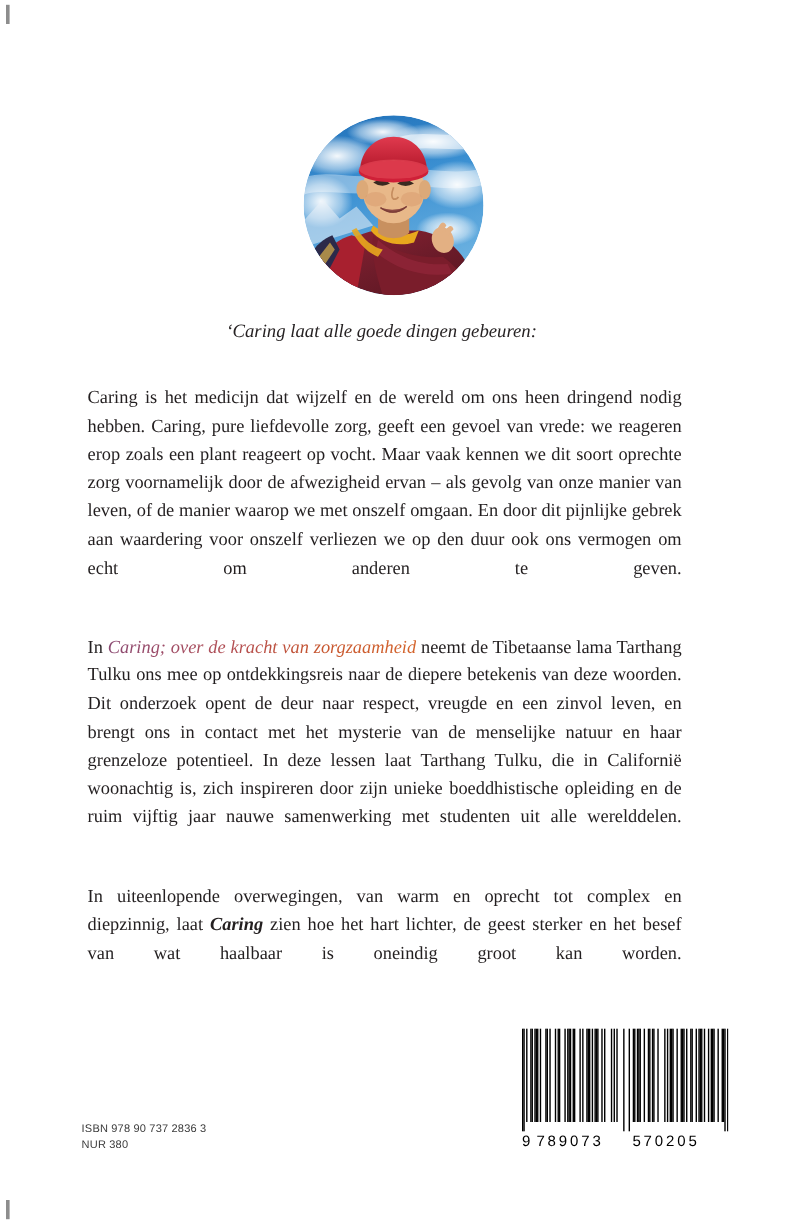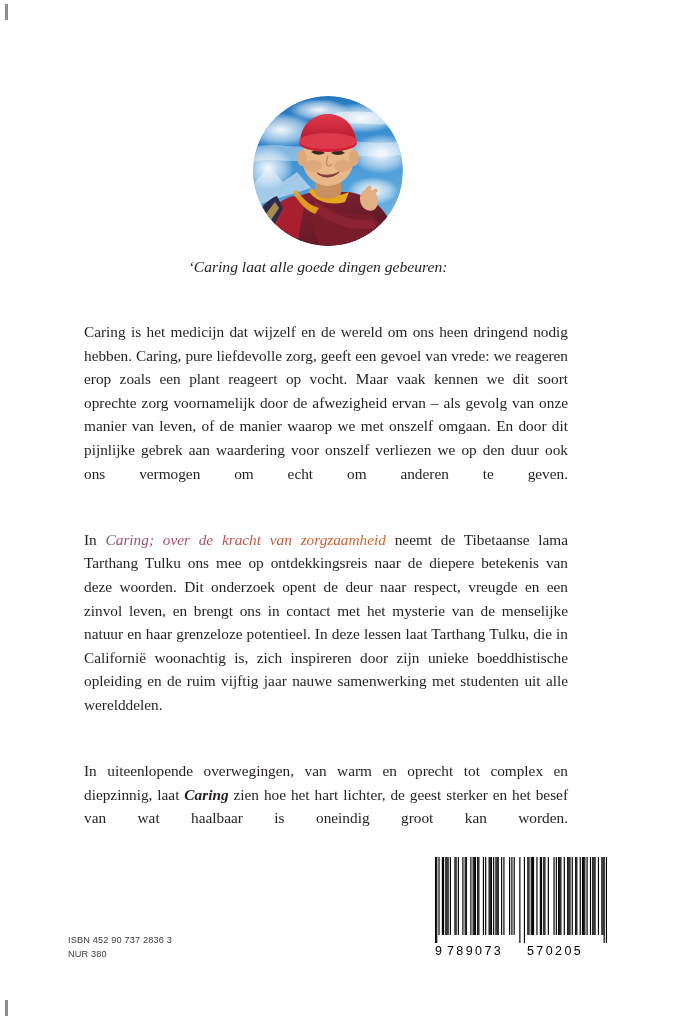--- a/index.html
+++ b/index.html
@@ -46,31 +46,31 @@
     position: absolute;
     left: 68px;
     top: 256px;
     width: 500px;
     text-align: center;
     font-style: italic;
     font-size: 15.6px;
     line-height: 22px;
     color: #262223;
   }
-  .quote-line { display: block; white-space: nowrap; }
+  .quote-line { display: block; white-space: nowrap; margin-top: 10px; }
 
   
   .body-copy {
     position: absolute;
     left: 68px;
     top: 320px;
     width: 500px;
   }
   .para {
-    margin: 0 0 19px 16px;
+    margin: 0 0 19px 5px;
     font-size: 15.3px;
     line-height: 23.6px;
     text-align: justify;
     color: #231f20;
     hyphens: none;
   }
   .para:last-child { margin-bottom: 0; }
   .para::after {
     content: "";
     display: inline-block;
@@ -237,21 +237,21 @@
   <div class="body-copy">
 
     <p class="para">Caring is het medicijn dat wijzelf en de wereld om ons heen dringend nodig hebben. Caring, pure liefdevolle zorg, geeft een gevoel van vrede: we reageren erop zoals een plant reageert op vocht. Maar vaak kennen we dit soort oprechte zorg voornamelijk door de afwezigheid ervan – als gevolg van onze manier van leven, of de manier waarop we met onszelf omgaan. En door dit pijnlijke gebrek aan waardering voor onszelf verliezen we op den duur ook ons vermogen om echt om anderen te geven.</p>
 
     <p class="para"><span>In </span><span class="title-gradient">Caring; over de kracht van zorgzaamheid</span><span> neemt de Tibetaanse lama Tarthang Tulku ons mee op ontdekkingsreis naar de diepere betekenis van deze woorden. Dit onderzoek opent de deur naar respect, vreugde en een zinvol leven, en brengt ons in contact met het mysterie van de menselijke natuur en haar grenzeloze potentieel. In deze lessen laat Tarthang Tulku, die in Californië woonachtig is, zich inspireren door zijn unieke boeddhistische opleiding en de ruim vijftig jaar nauwe samenwerking met studenten uit alle werelddelen.</span></p>
 
     <p class="para"><span>In uiteenlopende overwegingen, van warm en oprecht tot complex en diepzinnig, laat </span><span class="title-italic">Caring</span><span> zien hoe het hart lichter, de geest sterker en het besef van wat haalbaar is oneindig groot kan worden.</span></p>
   </div>
 
   <div class="imprint">
-    <div>ISBN 452 90 737 2836 3</div>
+    <div>ISBN 978 90 737 2836 3</div>
     <div>NUR 380</div>
   </div>
 
   <div class="barcode-block">
     <svg class="barcode-bars" viewBox="0 0 172 86" preserveAspectRatio="none" id="barcode-svg">
         <rect x="0.000" y="0" width="1.162" height="86" fill="#000000"></rect>
         <rect x="1.139" y="0" width="1.162" height="86" fill="#000000"></rect>
         <rect x="3.417" y="0" width="1.162" height="78" fill="#000000"></rect>
         <rect x="6.834" y="0" width="1.162" height="78" fill="#000000"></rect>
         <rect x="7.974" y="0" width="1.162" height="78" fill="#000000"></rect>

